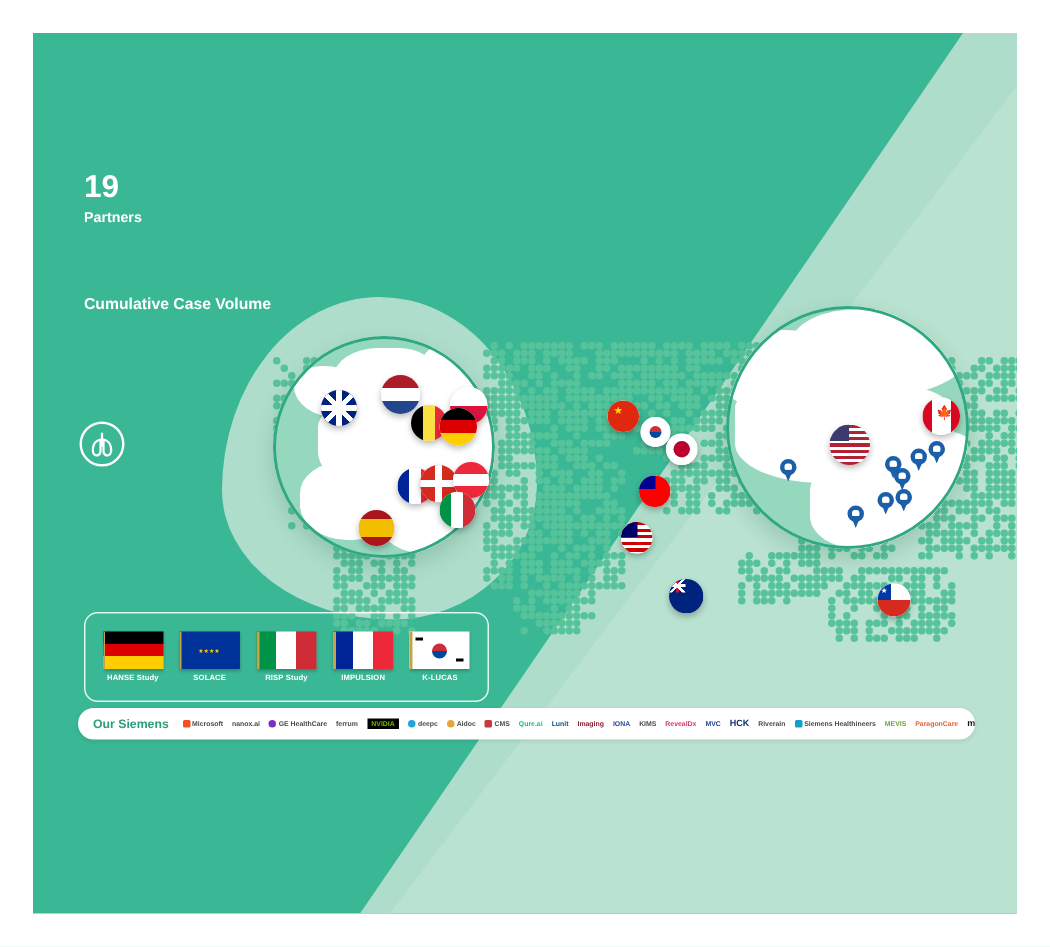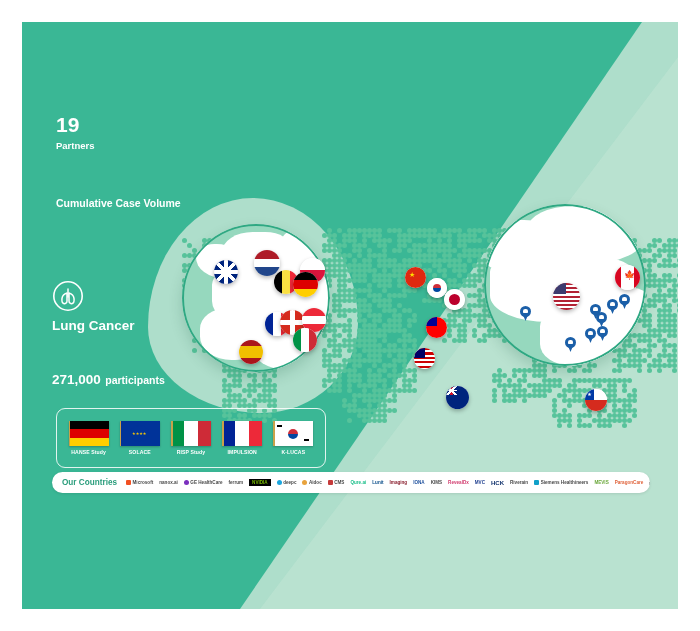--- a/index.html
+++ b/index.html
@@ -2144,26 +2144,23 @@
     <div class="lungicon">
       <svg viewBox="0 0 32 32" width="32" height="32">
         <circle cx="16" cy="16" r="14.2" fill="none" stroke="#ffffff" stroke-width="1.6"></circle>
         <path d="M16 9 v8" stroke="#fff" stroke-width="1.5" fill="none" stroke-linecap="round"></path>
         <path d="M15 13 c-2.2 0.6 -4.6 2.4 -5 5.4 c-0.35 2.6 0.2 4.6 1.7 5.1 c1.5 0.5 3.3 -0.5 3.3 -2.6 z" fill="none" stroke="#fff" stroke-width="1.5" stroke-linejoin="round"></path>
         <path d="M17 13 c2.2 0.6 4.6 2.4 5 5.4 c0.35 2.6 -0.2 4.6 -1.7 5.1 c-1.5 0.5 -3.3 -0.5 -3.3 -2.6 z" fill="none" stroke="#fff" stroke-width="1.5" stroke-linejoin="round"></path>
       </svg>
     </div>
 
     <div class="progtitle">
-      <div>Lung Cancer</div>
     </div>
 
     <div class="progstats">
-      <div><span class="num">271,000</span>
-           <span class="lbl">participants</span></div>
     </div>
 
     <div class="flagcard">
       <div class="fitem">
         <div class="fimg" style="background:linear-gradient(180deg,#000 0 33.3%,#dd0000 33.3% 66.6%,#ffce00 66.6% 100%);">
             <div class="fpole"></div>
           </div>
         <div class="flabel">HANSE Study</div>
       </div>
       <div class="fitem">
@@ -2192,21 +2189,21 @@
           <div style="position:absolute;left:15px;top:8px;width:10px;height:10px;border-radius:50%;
                background:linear-gradient(180deg,#cd2e3a 0 50%,#0047a0 50% 100%);"></div>
           <div style="position:absolute;left:4px;top:4px;width:5px;height:2px;background:#000;"></div>
           <div style="position:absolute;left:31px;top:18px;width:5px;height:2px;background:#000;"></div>
         </div>
         <div class="flabel">K-LUCAS</div>
       </div>
     </div>
 
     <div class="partners">
-      <span class="plabel">Our Countries</span>
+      <span class="plabel">Our Siemens</span>
       <span class="plogo">
           <span class="psq" style="background:#f25022;"></span>
           <span>Microsoft</span>
         </span>
       <span class="plogo">
           <span>nanox.ai</span>
         </span>
       <span class="plogo">
           <span class="pcirc" style="background:#7b2fbe;"></span>
           <span>GE HealthCare</span>

